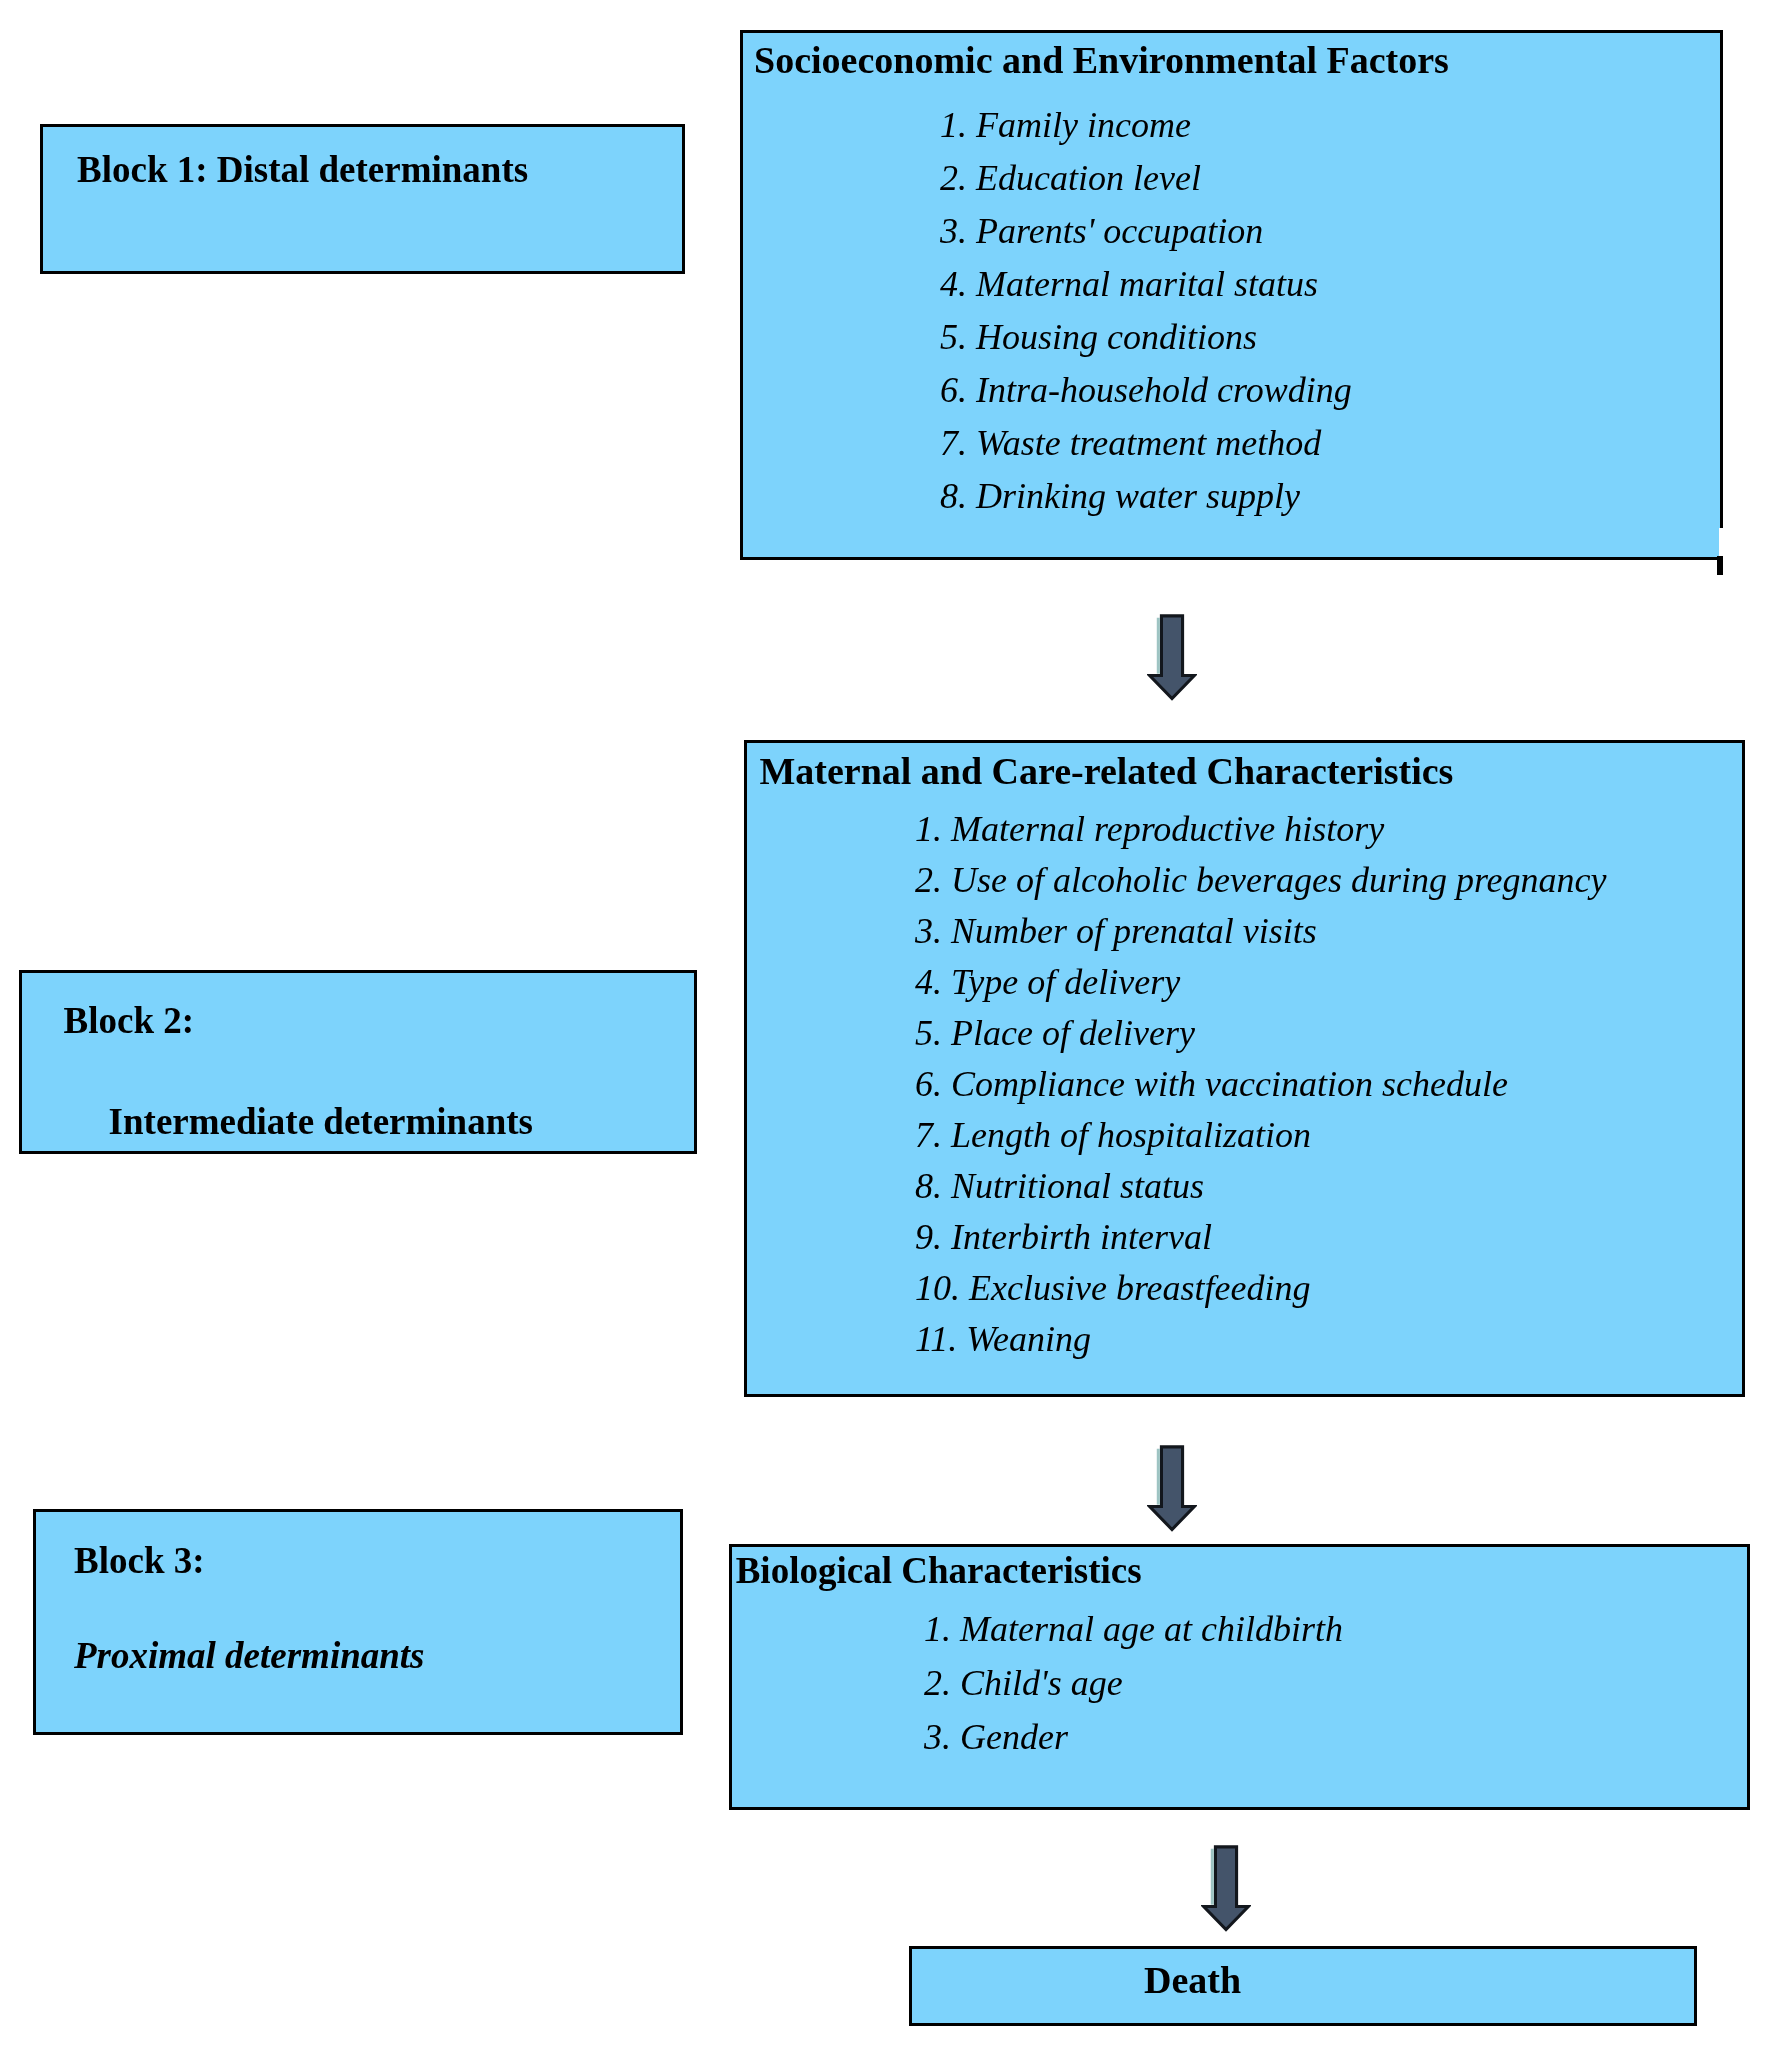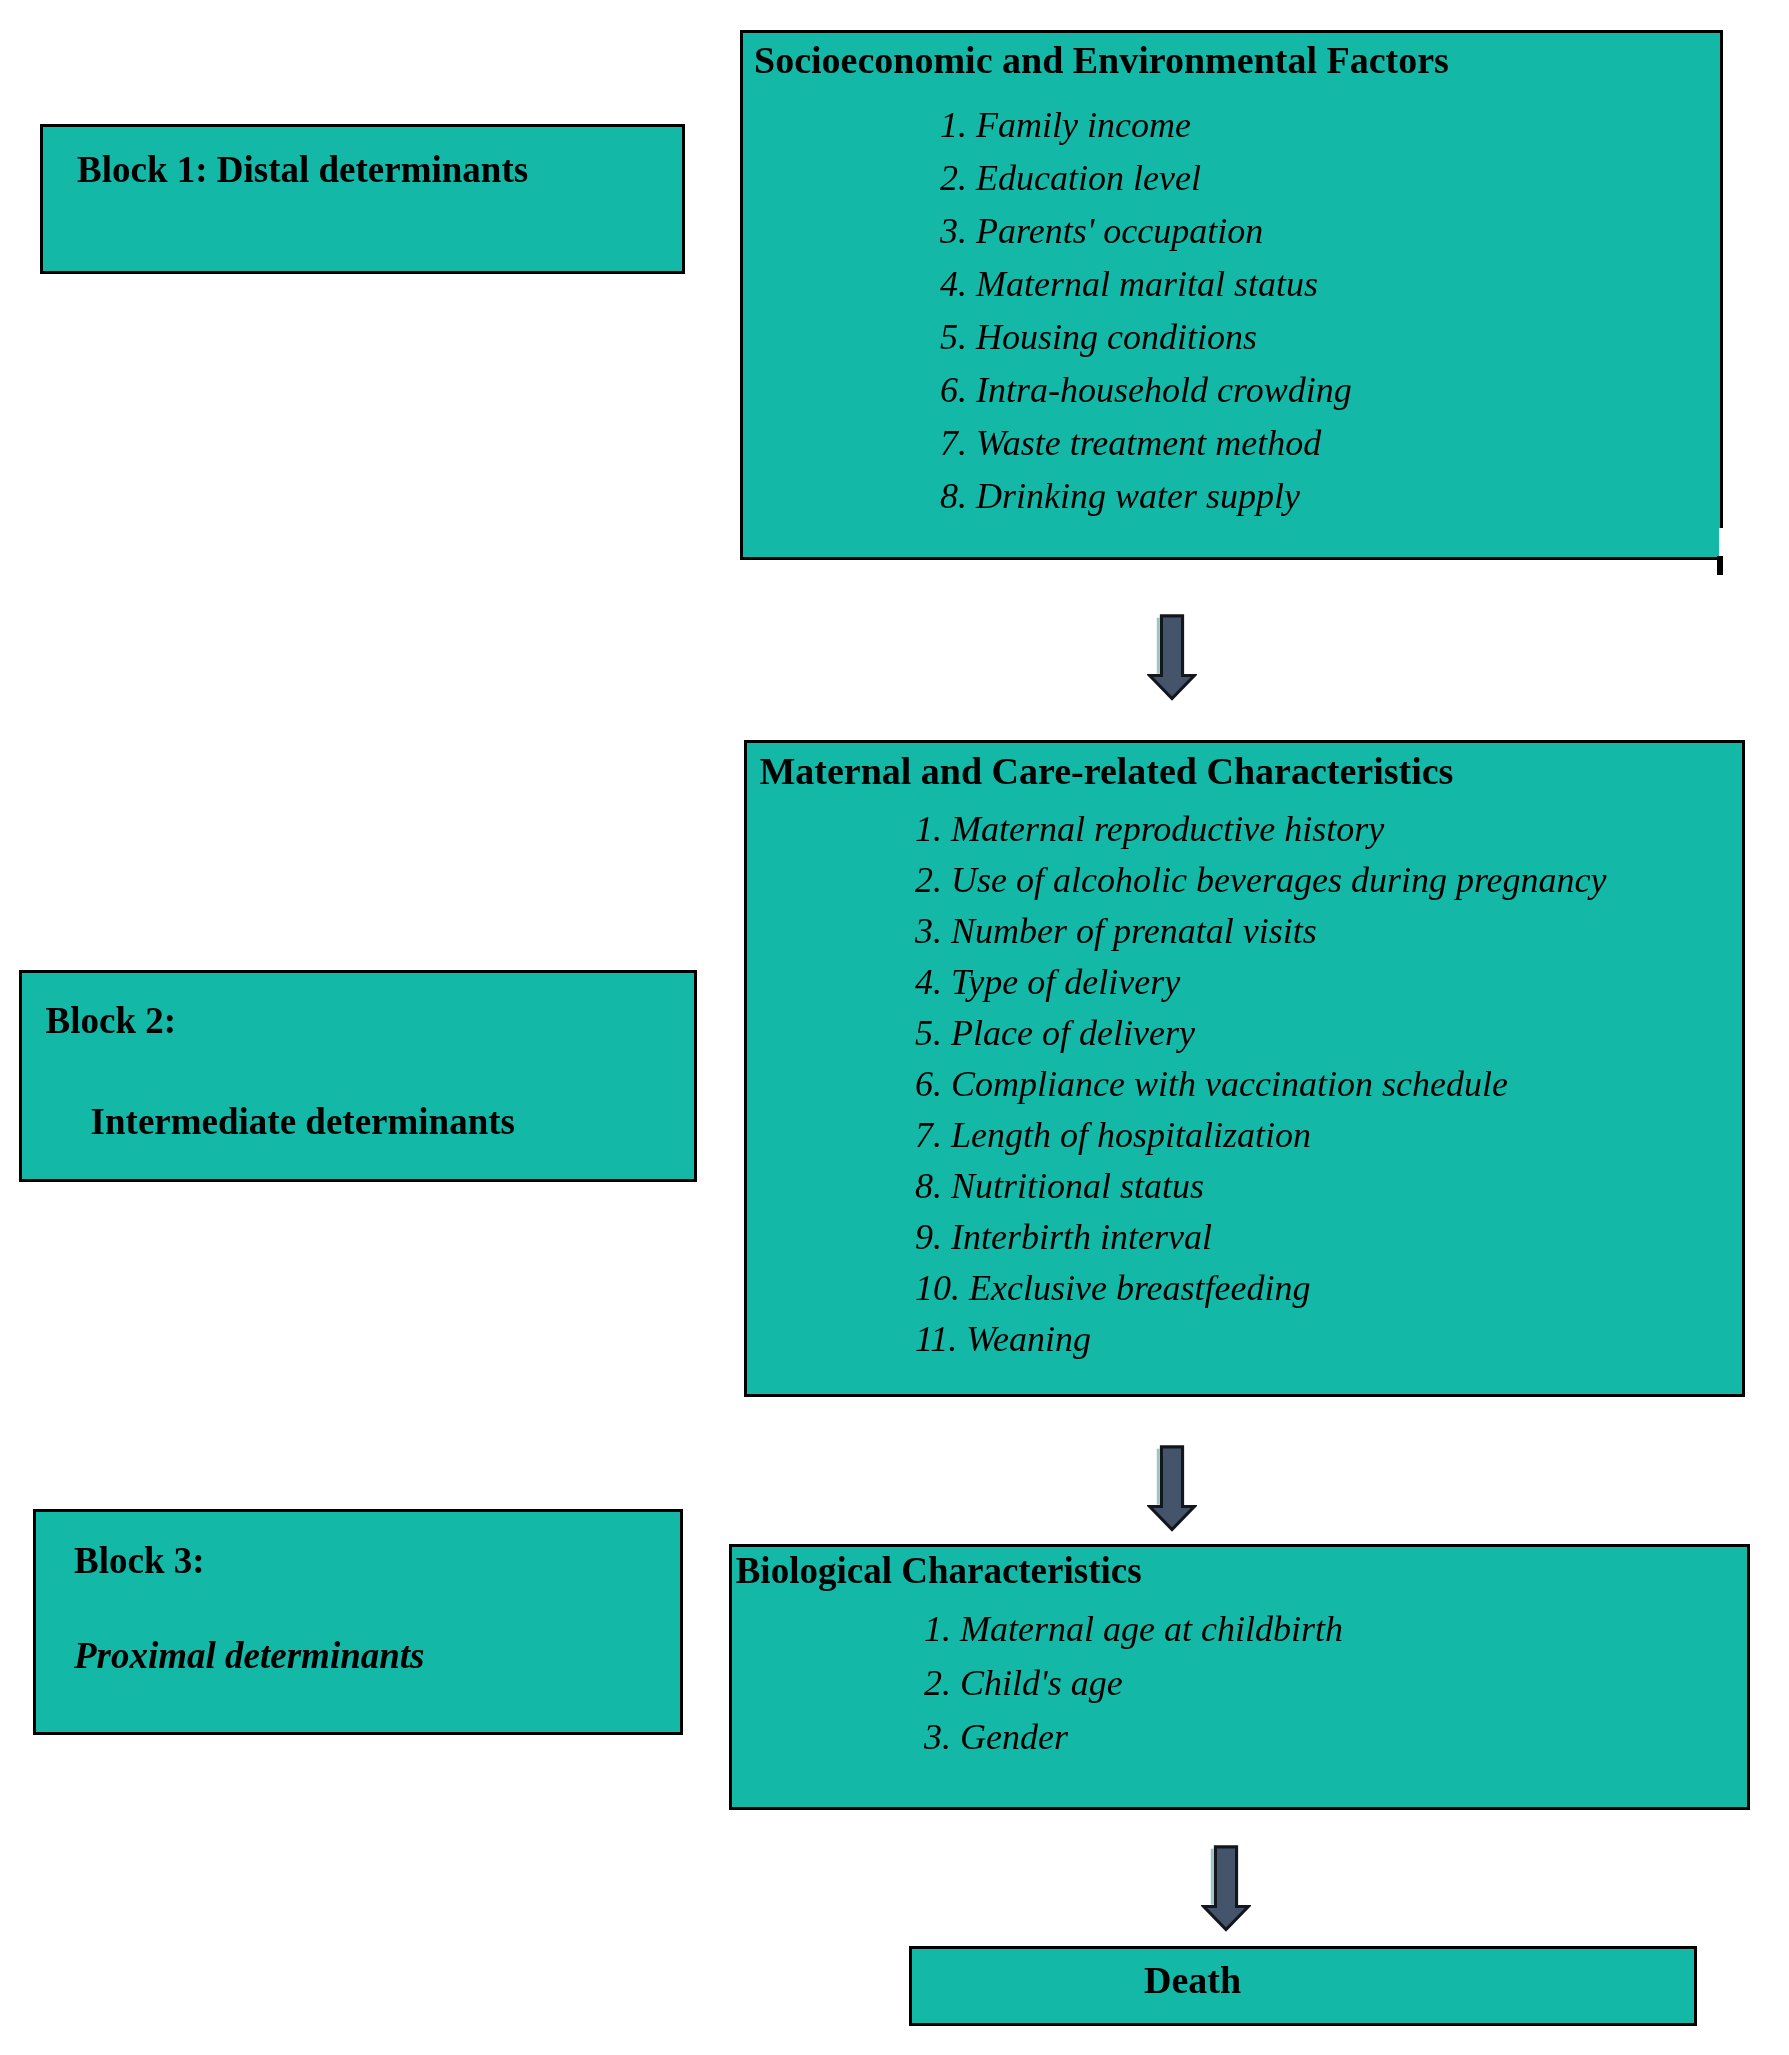--- a/index.html
+++ b/index.html
@@ -1,18 +1,18 @@
 <!DOCTYPE html>
 <html style="font-size:10px"><head>
 <meta charset="utf-8">
 <style>
   html,body{margin:0;padding:0;background:#ffffff;}
   #page{position:relative;width:1789px;height:2056px;background:#ffffff;overflow:hidden;
         font-family:"Liberation Serif","DejaVu Serif",serif;color:#000;}
-  .box{position:absolute;border:3.7px solid #000;background:#14b8a6;box-sizing:border-box;}
+  .box{position:absolute;border:3.7px solid #000;background:#7dd3fc;box-sizing:border-box;}
   .box-title{font-weight:bold;font-size:38px;line-height:45px;white-space:nowrap;}
   .items{font-size:36px;}
   .item{white-space:nowrap;font-style:italic;}
   
   .block-label{font-weight:bold;font-size:37px;line-height:45px;white-space:nowrap;}
   
   #box-socio{left:740px;top:30px;width:983px;height:530px;}
   #box-socio .box-title{margin:5px 0 0 11px;}
   #box-socio .items{margin:16px 0 0 197px;line-height:53px;}
   
@@ -21,21 +21,21 @@
   #box-maternal .items{margin:10px 0 0 168px;line-height:51px;}
   
   #box-bio{left:729px;top:1544px;width:1021px;height:266px;}
   #box-bio .box-title{margin:1.2px 0 0 3.7px;font-size:37px;}
   #box-bio .items{margin:8.7px 0 0 192px;line-height:54px;}
   
   #box-death{left:909px;top:1946px;width:788px;height:80px;}
   #box-death .box-title{margin:8.7px 0 0 232px;}
   
   #block1{left:40px;top:124px;width:645px;height:150px;padding:20px 0 0 34px;}
-  #block2{left:18.6px;top:970px;width:678px;height:212px;padding:25px 0 0 24px;}
+  #block2{left:18.6px;top:970px;width:678px;height:184px;padding:25px 0 0 42px;}
   #block2 .line2{margin-top:56px;margin-left:45px;}
   #block3{left:33px;top:1509px;width:650px;height:226px;padding:26px 0 0 38px;}
   #block3 .line2{margin-top:50px;font-style:italic;}
   
   .arrow{position:absolute;width:50px;height:87px;}
   #arrow1{left:1147px;top:614px;}
   #arrow2{left:1147px;top:1445px;}
   #arrow3{left:1201px;top:1845px;}
   
   #artifact-gap{position:absolute;left:1719px;top:528px;width:8.7px;height:30px;background:#fff;}

